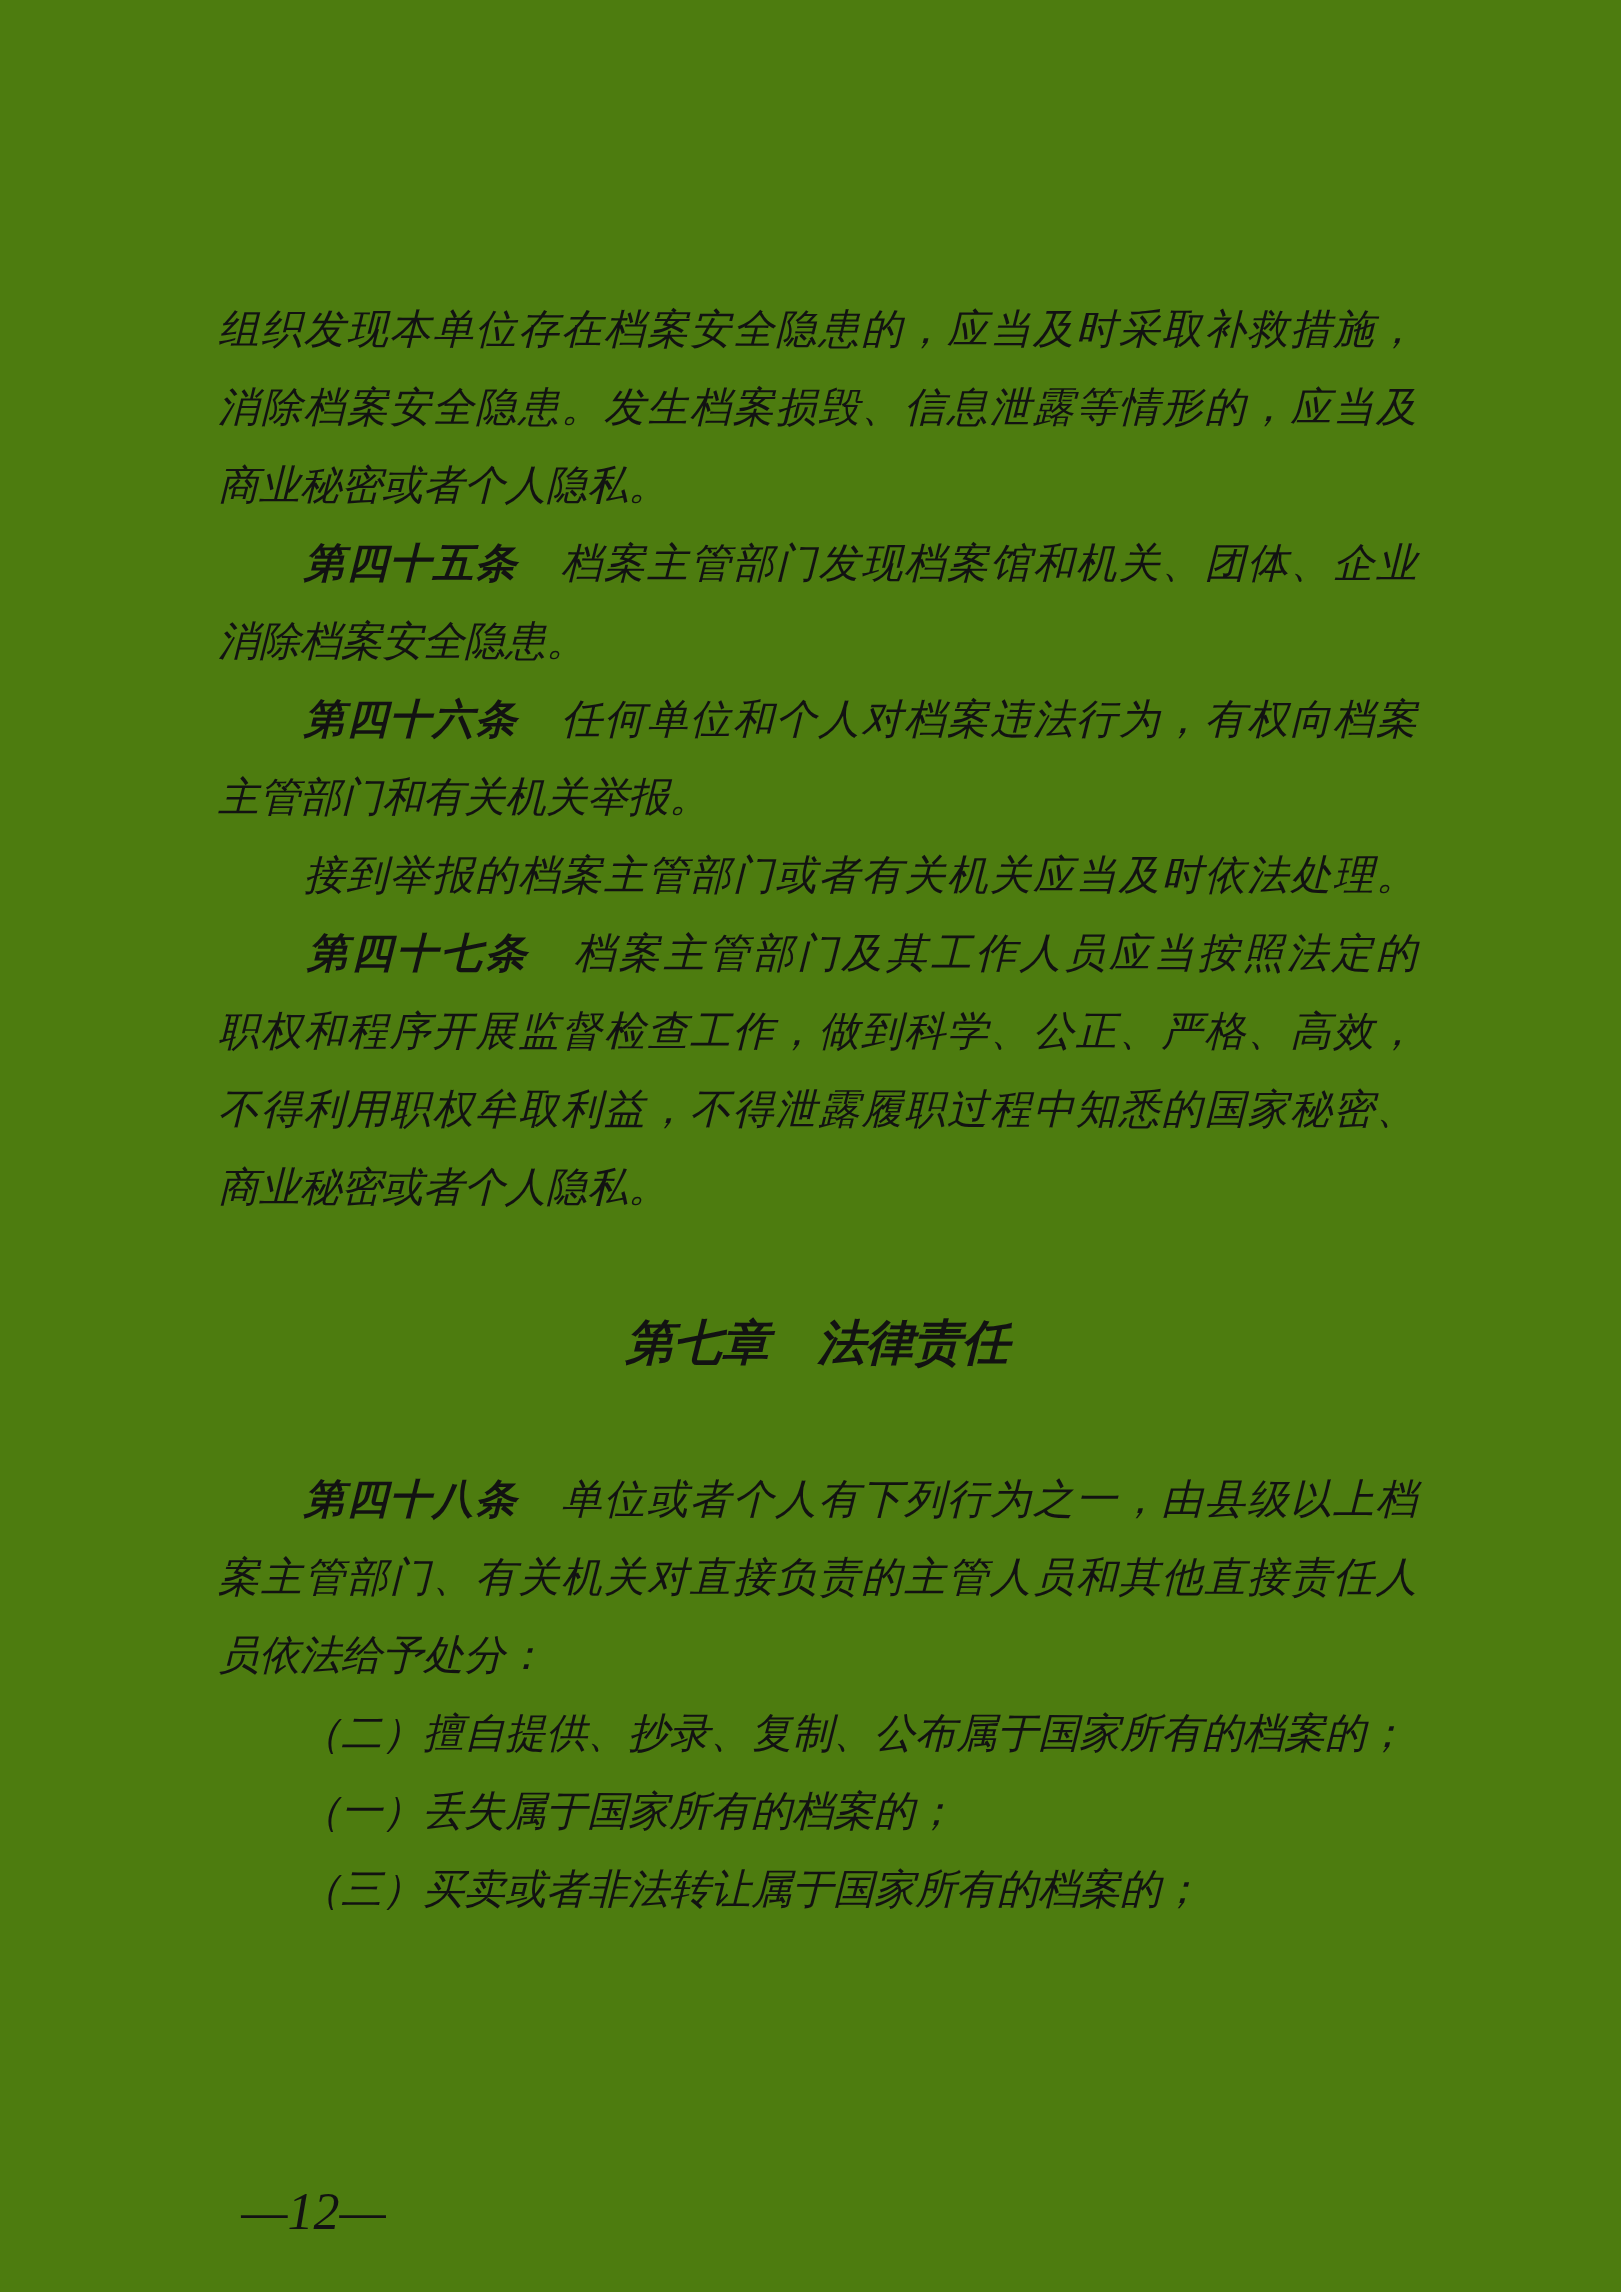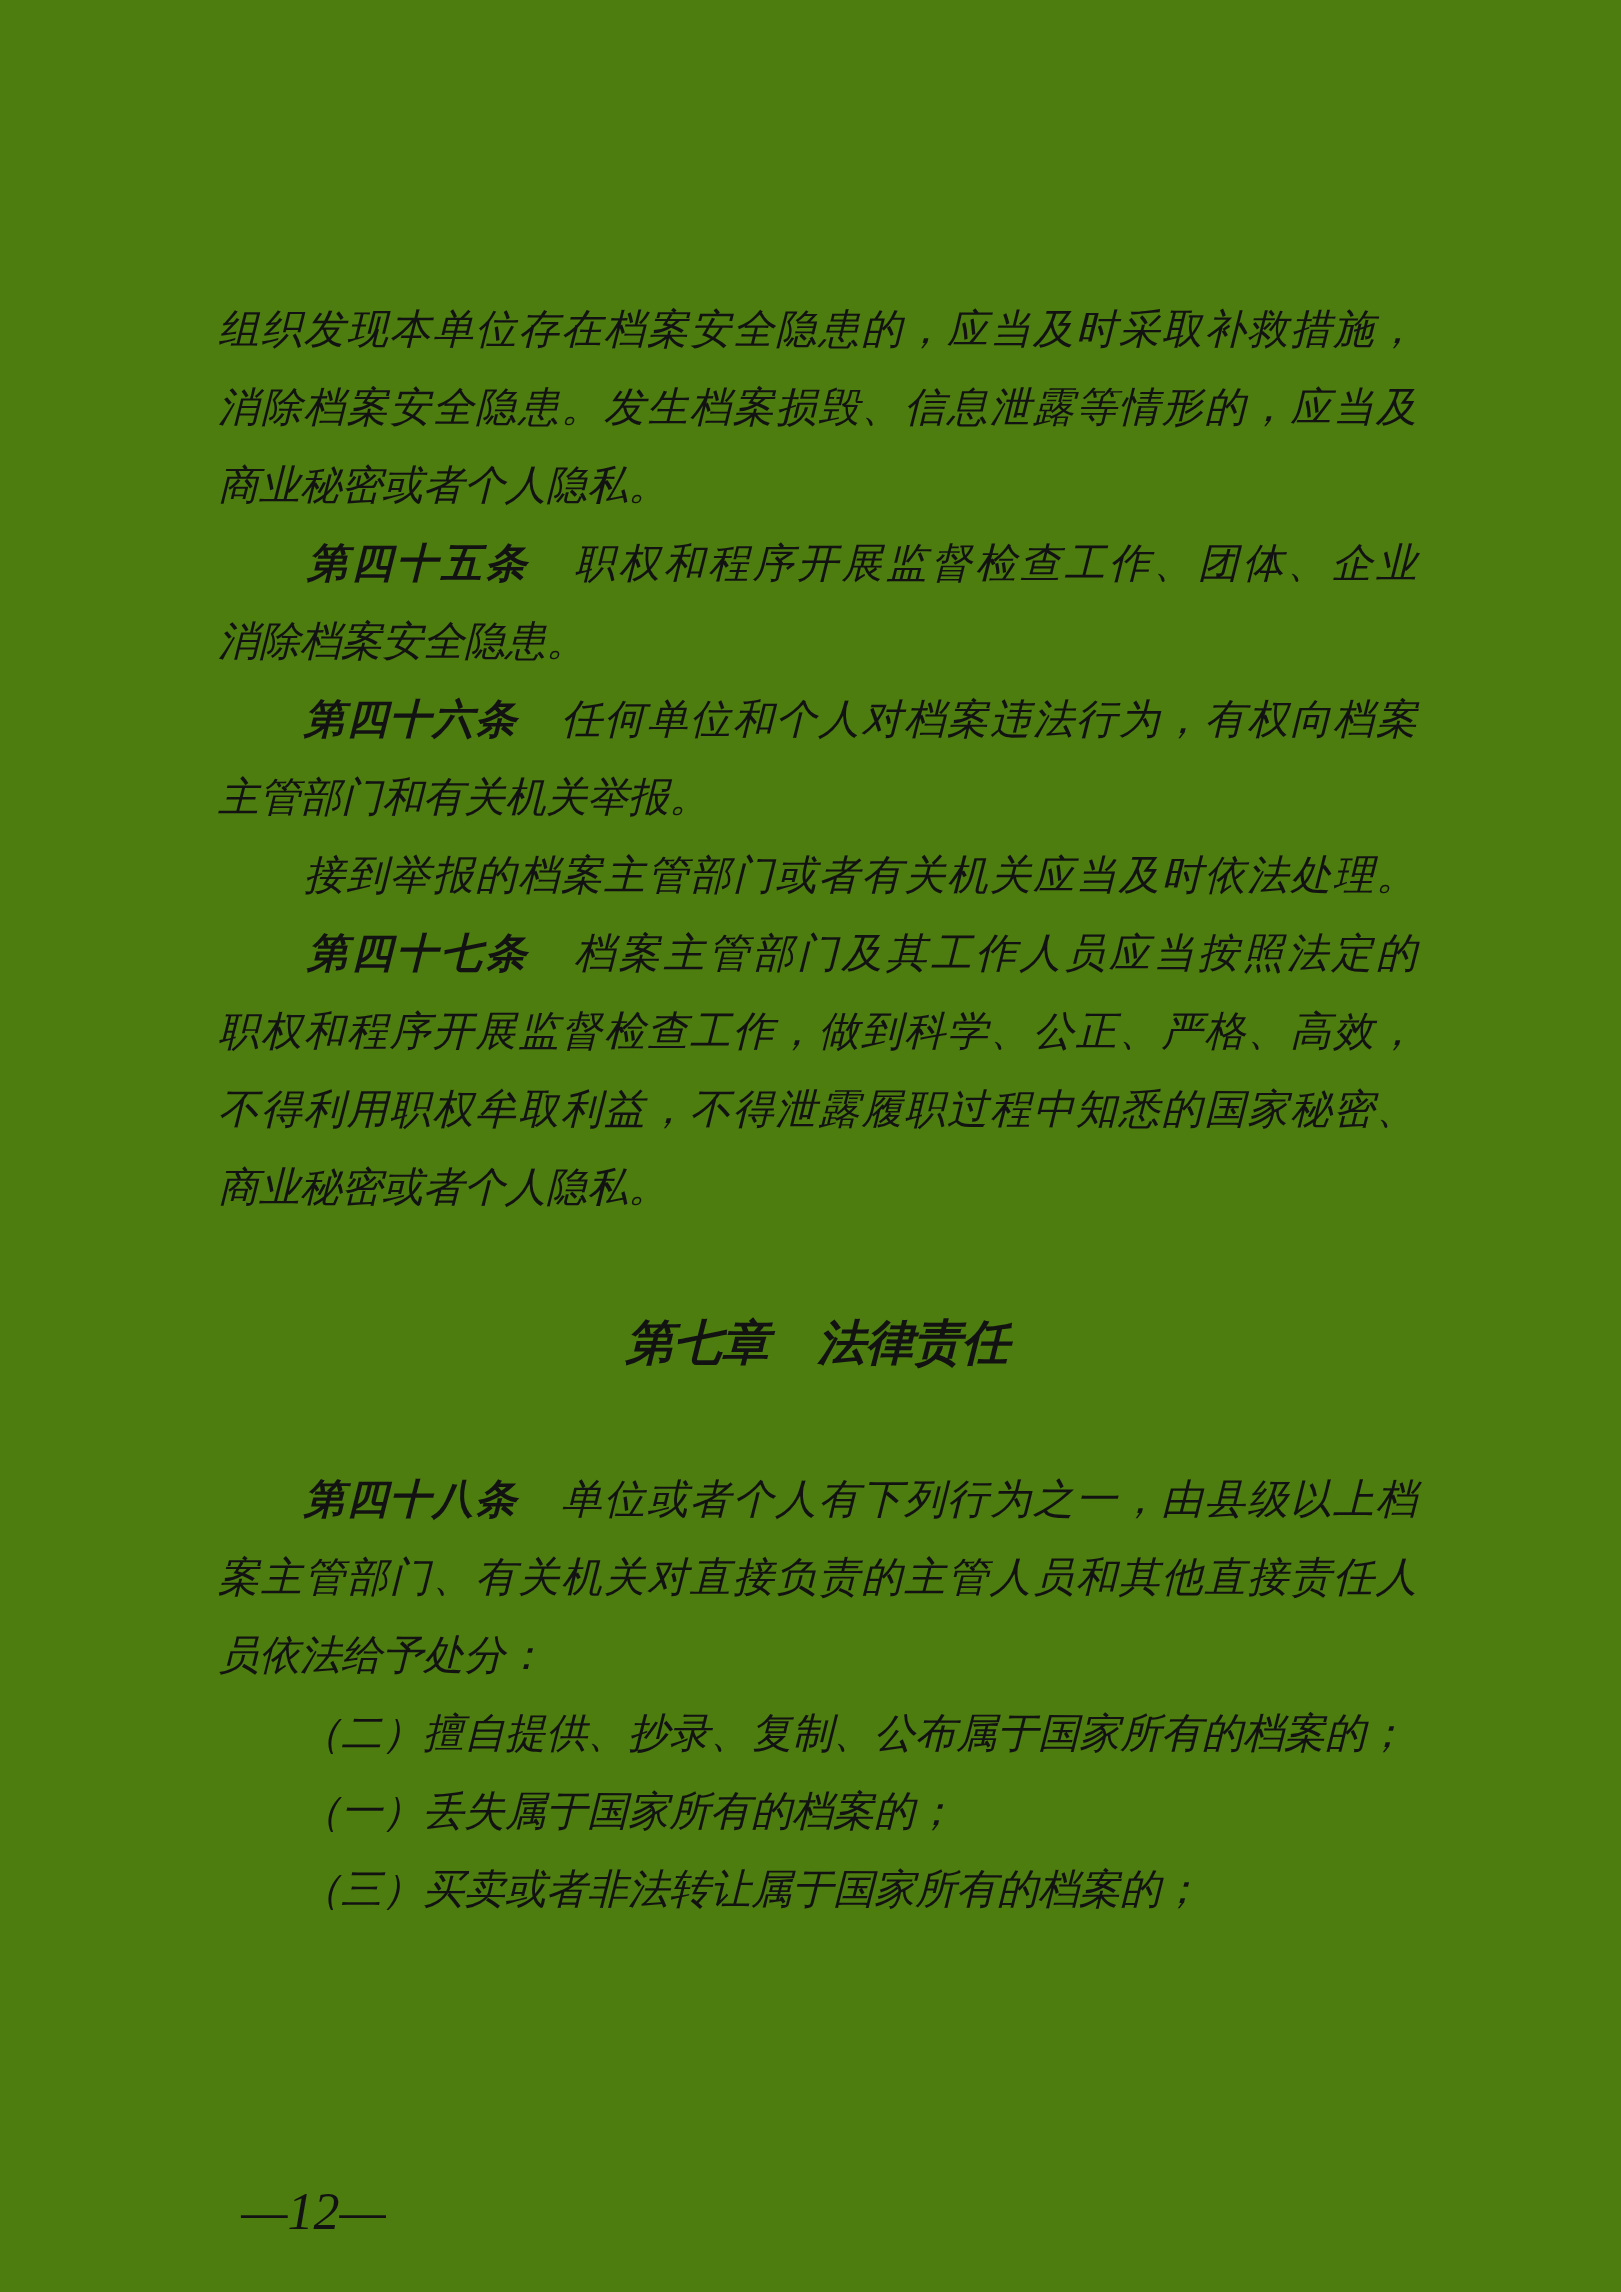--- a/index.html
+++ b/index.html
@@ -65,21 +65,21 @@
 <body>
 
 <div class="page">
   <main class="content" id="doc-body">
       <div class="para">
         <div class="line"><span>组织发现本单位存在档案安全隐患的，应当及时采取补救措施，</span></div>
         <div class="line"><span>消除档案安全隐患。发生档案损毁、信息泄露等情形的，应当及</span></div>
         <div class="line"><span>商业秘密或者个人隐私。</span></div>
       </div>
       <div class="para">
-        <div class="line"><span>　　</span><span class="b">第四十五条</span><span>　职权和程序开展监督检查工作、团体、企业</span></div>
+        <div class="line"><span>　　</span><span class="b">第四十五条</span><span>　档案主管部门发现档案馆和机关、团体、企业</span></div>
         <div class="line"><span>消除档案安全隐患。</span></div>
       </div>
       <div class="para">
         <div class="line"><span>　　</span><span class="b">第四十六条</span><span>　任何单位和个人对档案违法行为，有权向档案</span></div>
         <div class="line"><span>主管部门和有关机关举报。</span></div>
       </div>
       <div class="para justify-last">
         <div class="line"><span>　　接到举报的档案主管部门或者有关机关应当及时依法处理。</span></div>
       </div>
       <div class="para">

